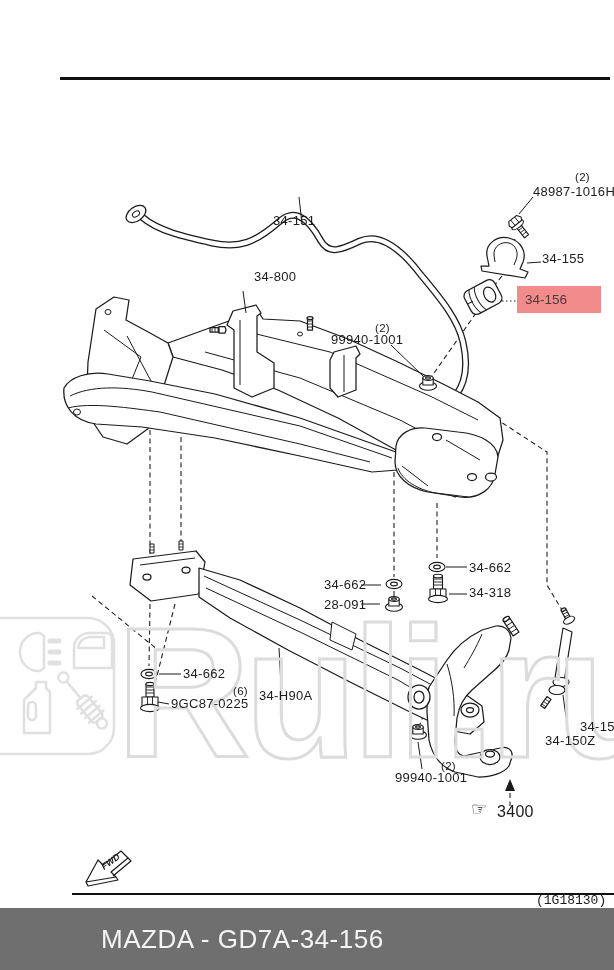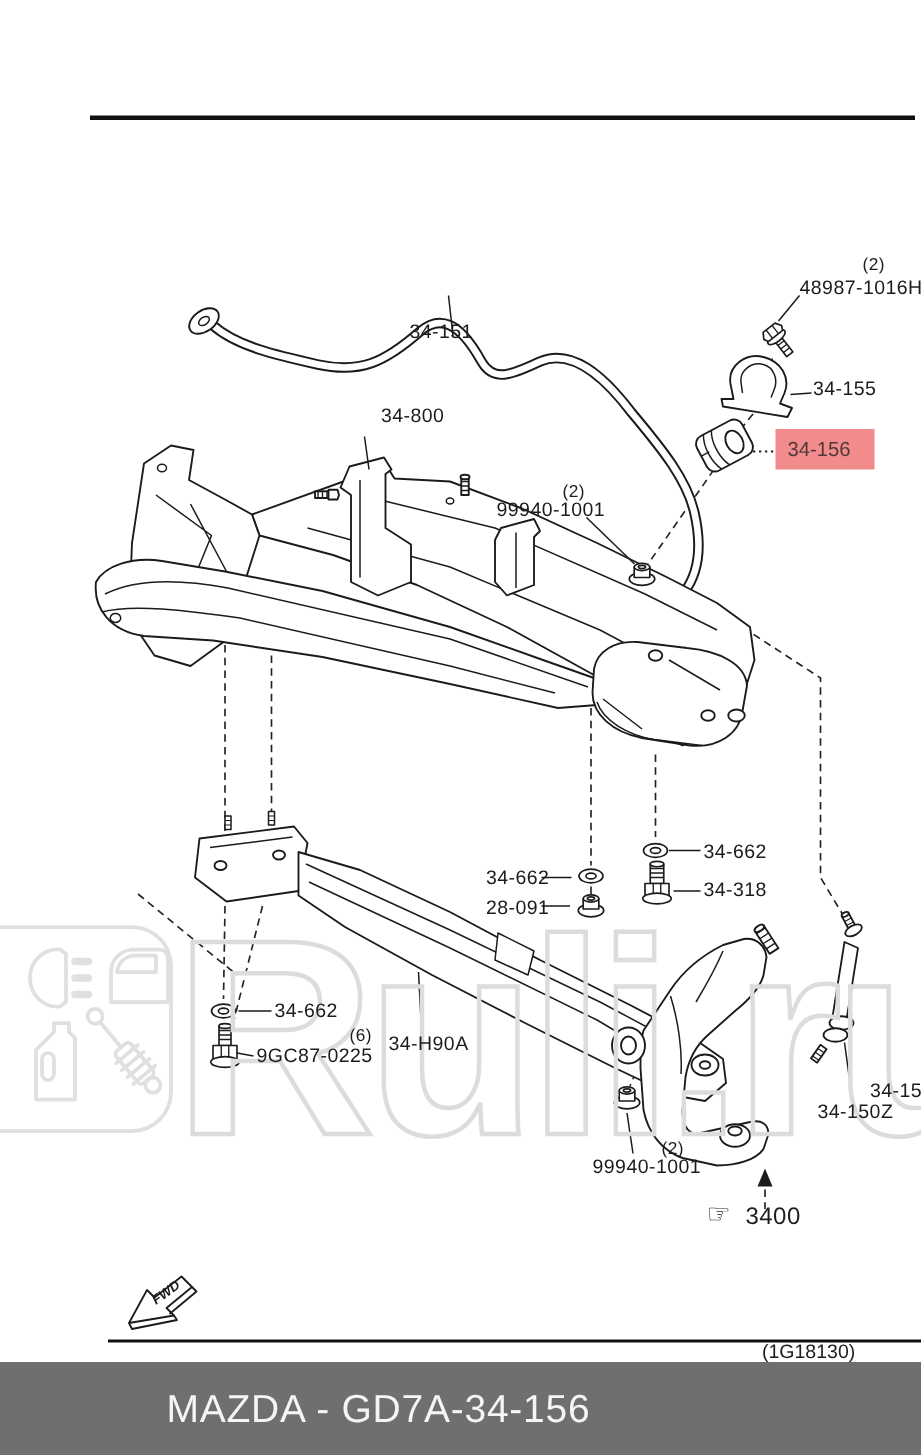--- a/index.html
+++ b/index.html
@@ -18,35 +18,35 @@
     line-height:1;letter-spacing:-6px;color:#e9e9e9;
     -webkit-text-fill-color:transparent;-webkit-text-stroke:3px #dcdcdc;
     white-space:nowrap;
   }
   .lbl{
     position:absolute;z-index:3;font-size:13px;color:#1c1c1c;
     letter-spacing:.3px;white-space:nowrap;line-height:1.1;
   }
   .qty{font-size:11.5px;}
   #highlight-box{
-    position:absolute;z-index:3;left:517px;top:286px;width:66px;height:27px;
+    position:absolute;z-index:3;left:517px;top:286px;width:84px;height:27px;
     line-height:27px;padding-left:8px;box-sizing:border-box;
     font-size:13.5px;color:#4e3a3a;
   }
   #hand-glyph{font-size:18px;top:800px;left:471px;}
   #ref-3400{font-size:16px;left:497px;top:803px;}
-  #sheet-code{left:508px;top:894px;font-size:13px;letter-spacing:0;}
+  #sheet-code{left:536px;top:894px;font-size:13px;letter-spacing:0;font-family:Liberation Mono, monospace;}
   #footer-bar{
     position:absolute;z-index:4;left:0;top:908px;width:614px;height:62px;
   }
   #footer-bar span{
     position:absolute;top:0;line-height:62px;font-size:26px;color:#f5f5f5;
     letter-spacing:.5px;white-space:nowrap;
   }
-  #footer-left{left:111px;}
+  #footer-left{left:101px;}
   #footer-right{left:393px;margin-top:48px;}
 </style>
 </head>
 <body>
 
 <div id="screen">
 
   <div class="rule" id="top-rule"></div>
 
   <svg id="art" width="614" height="970" viewBox="0 0 614 970">

